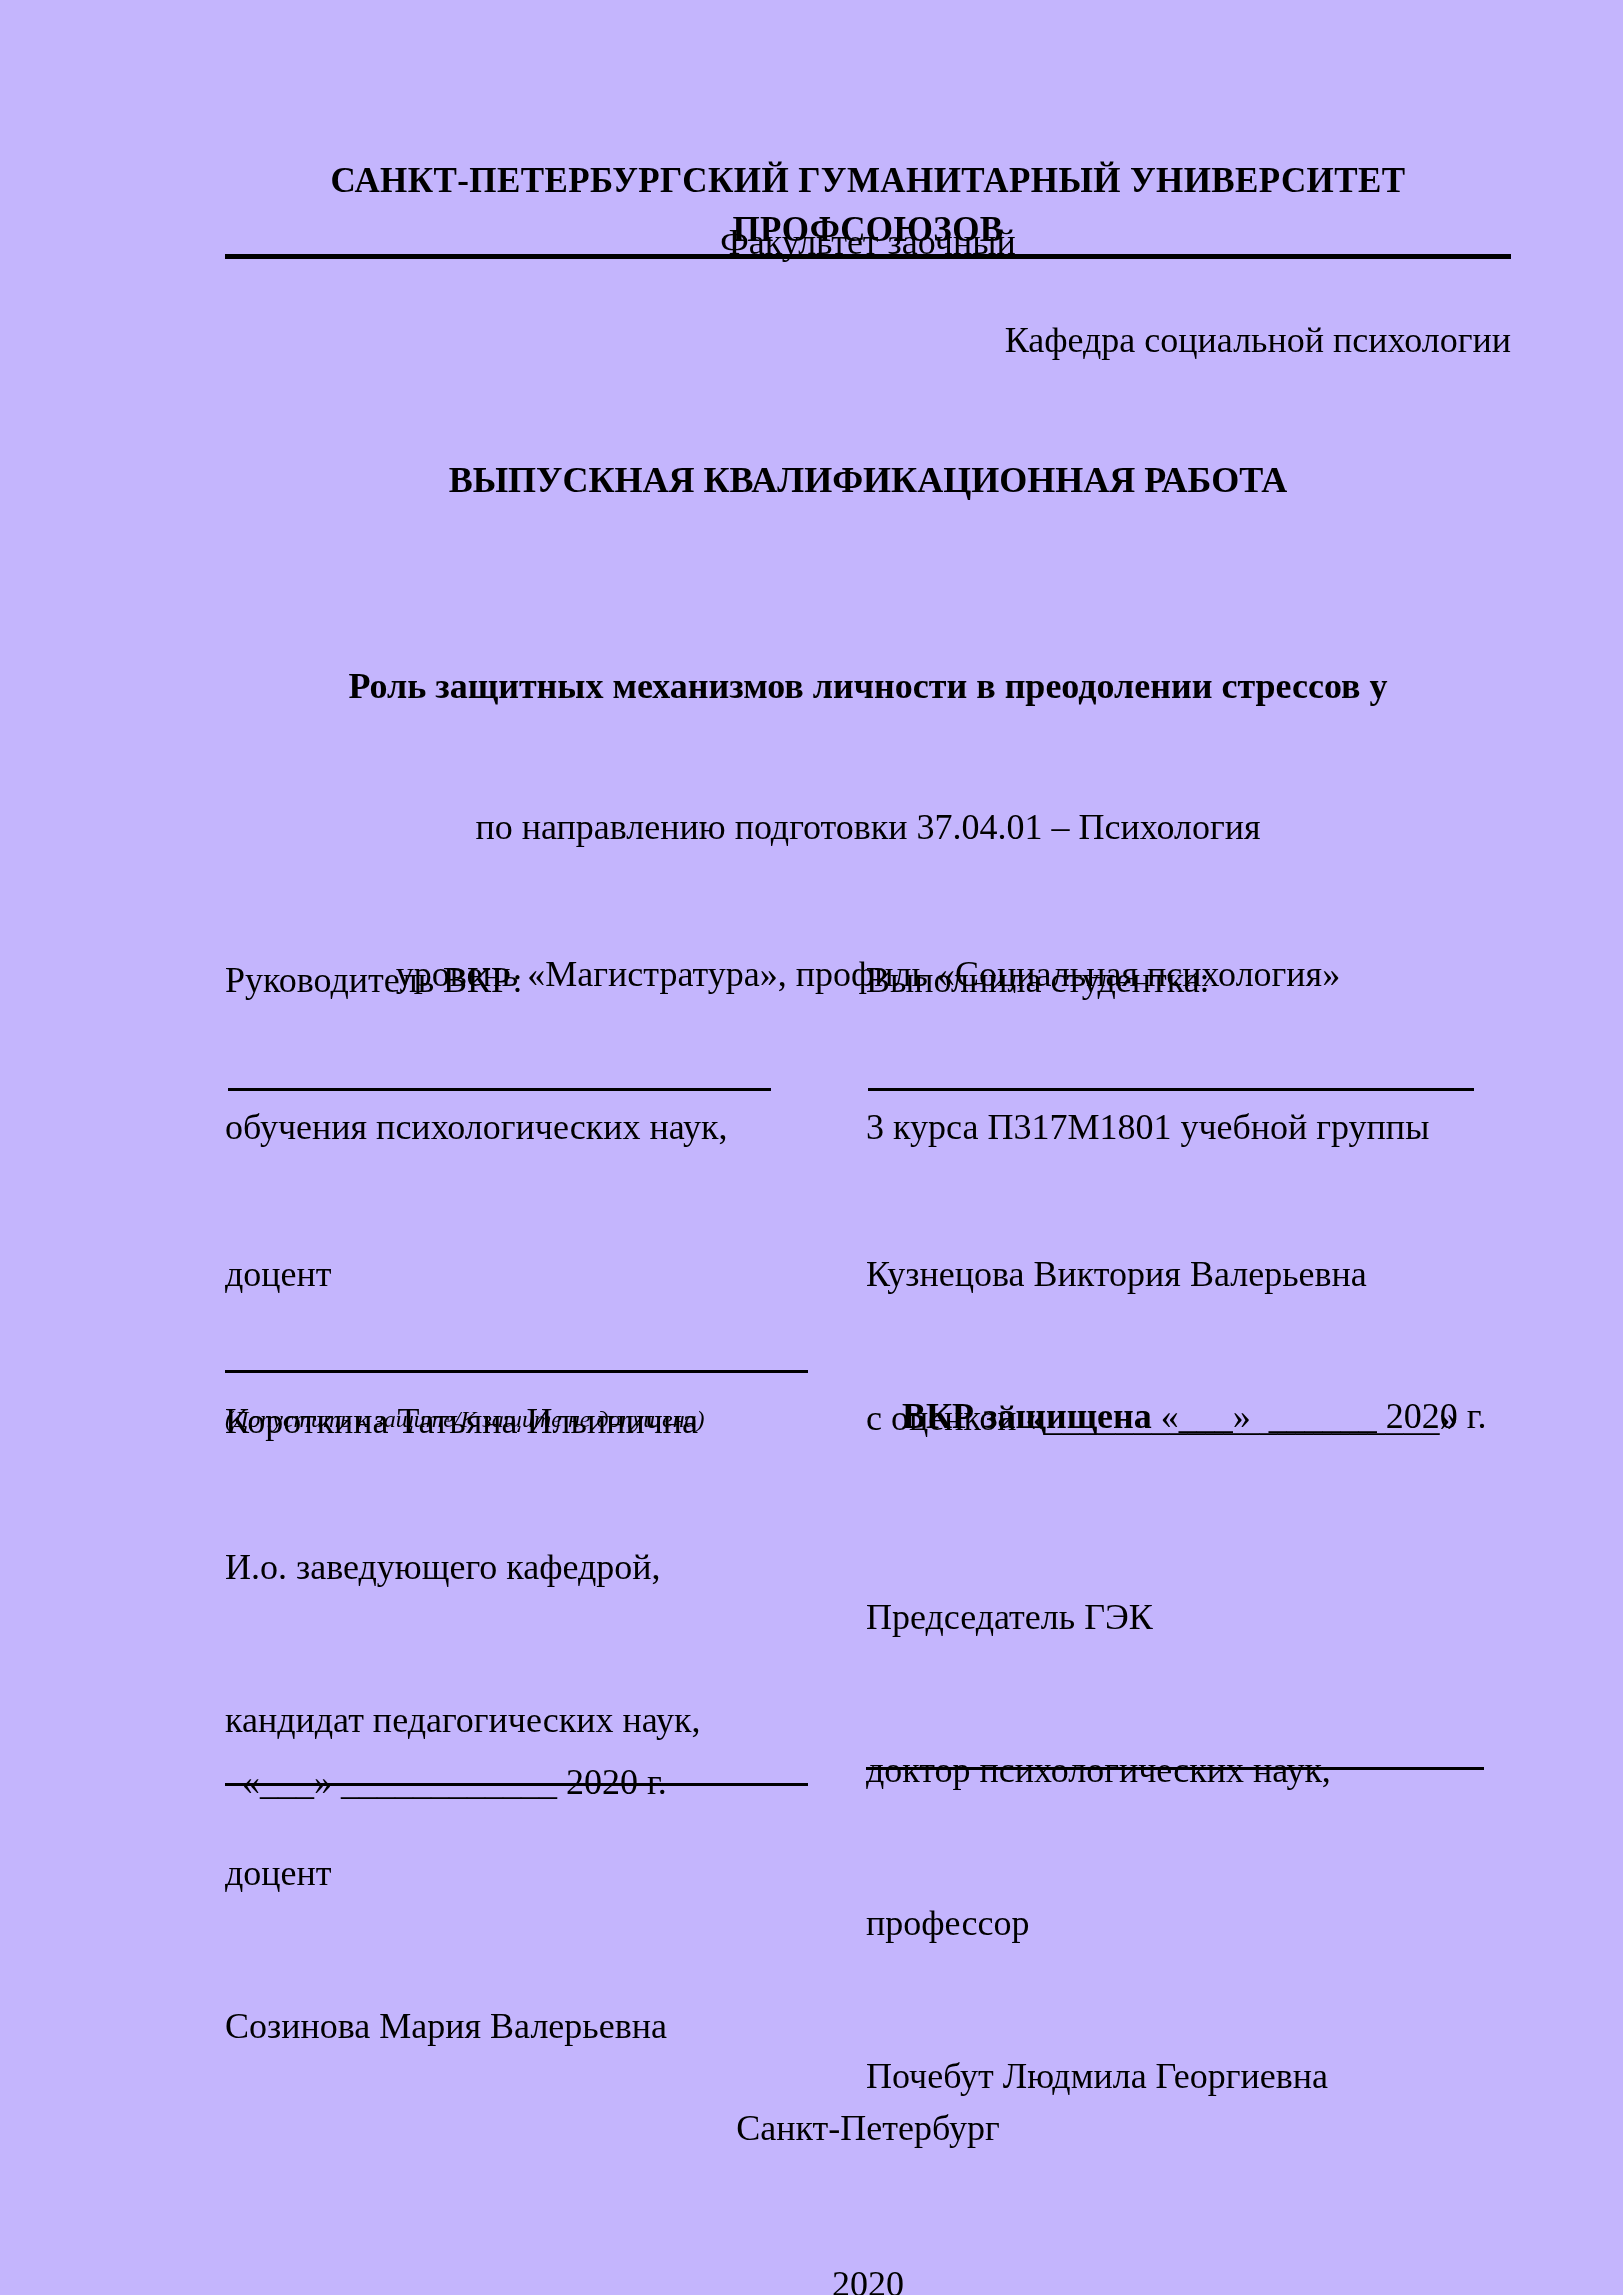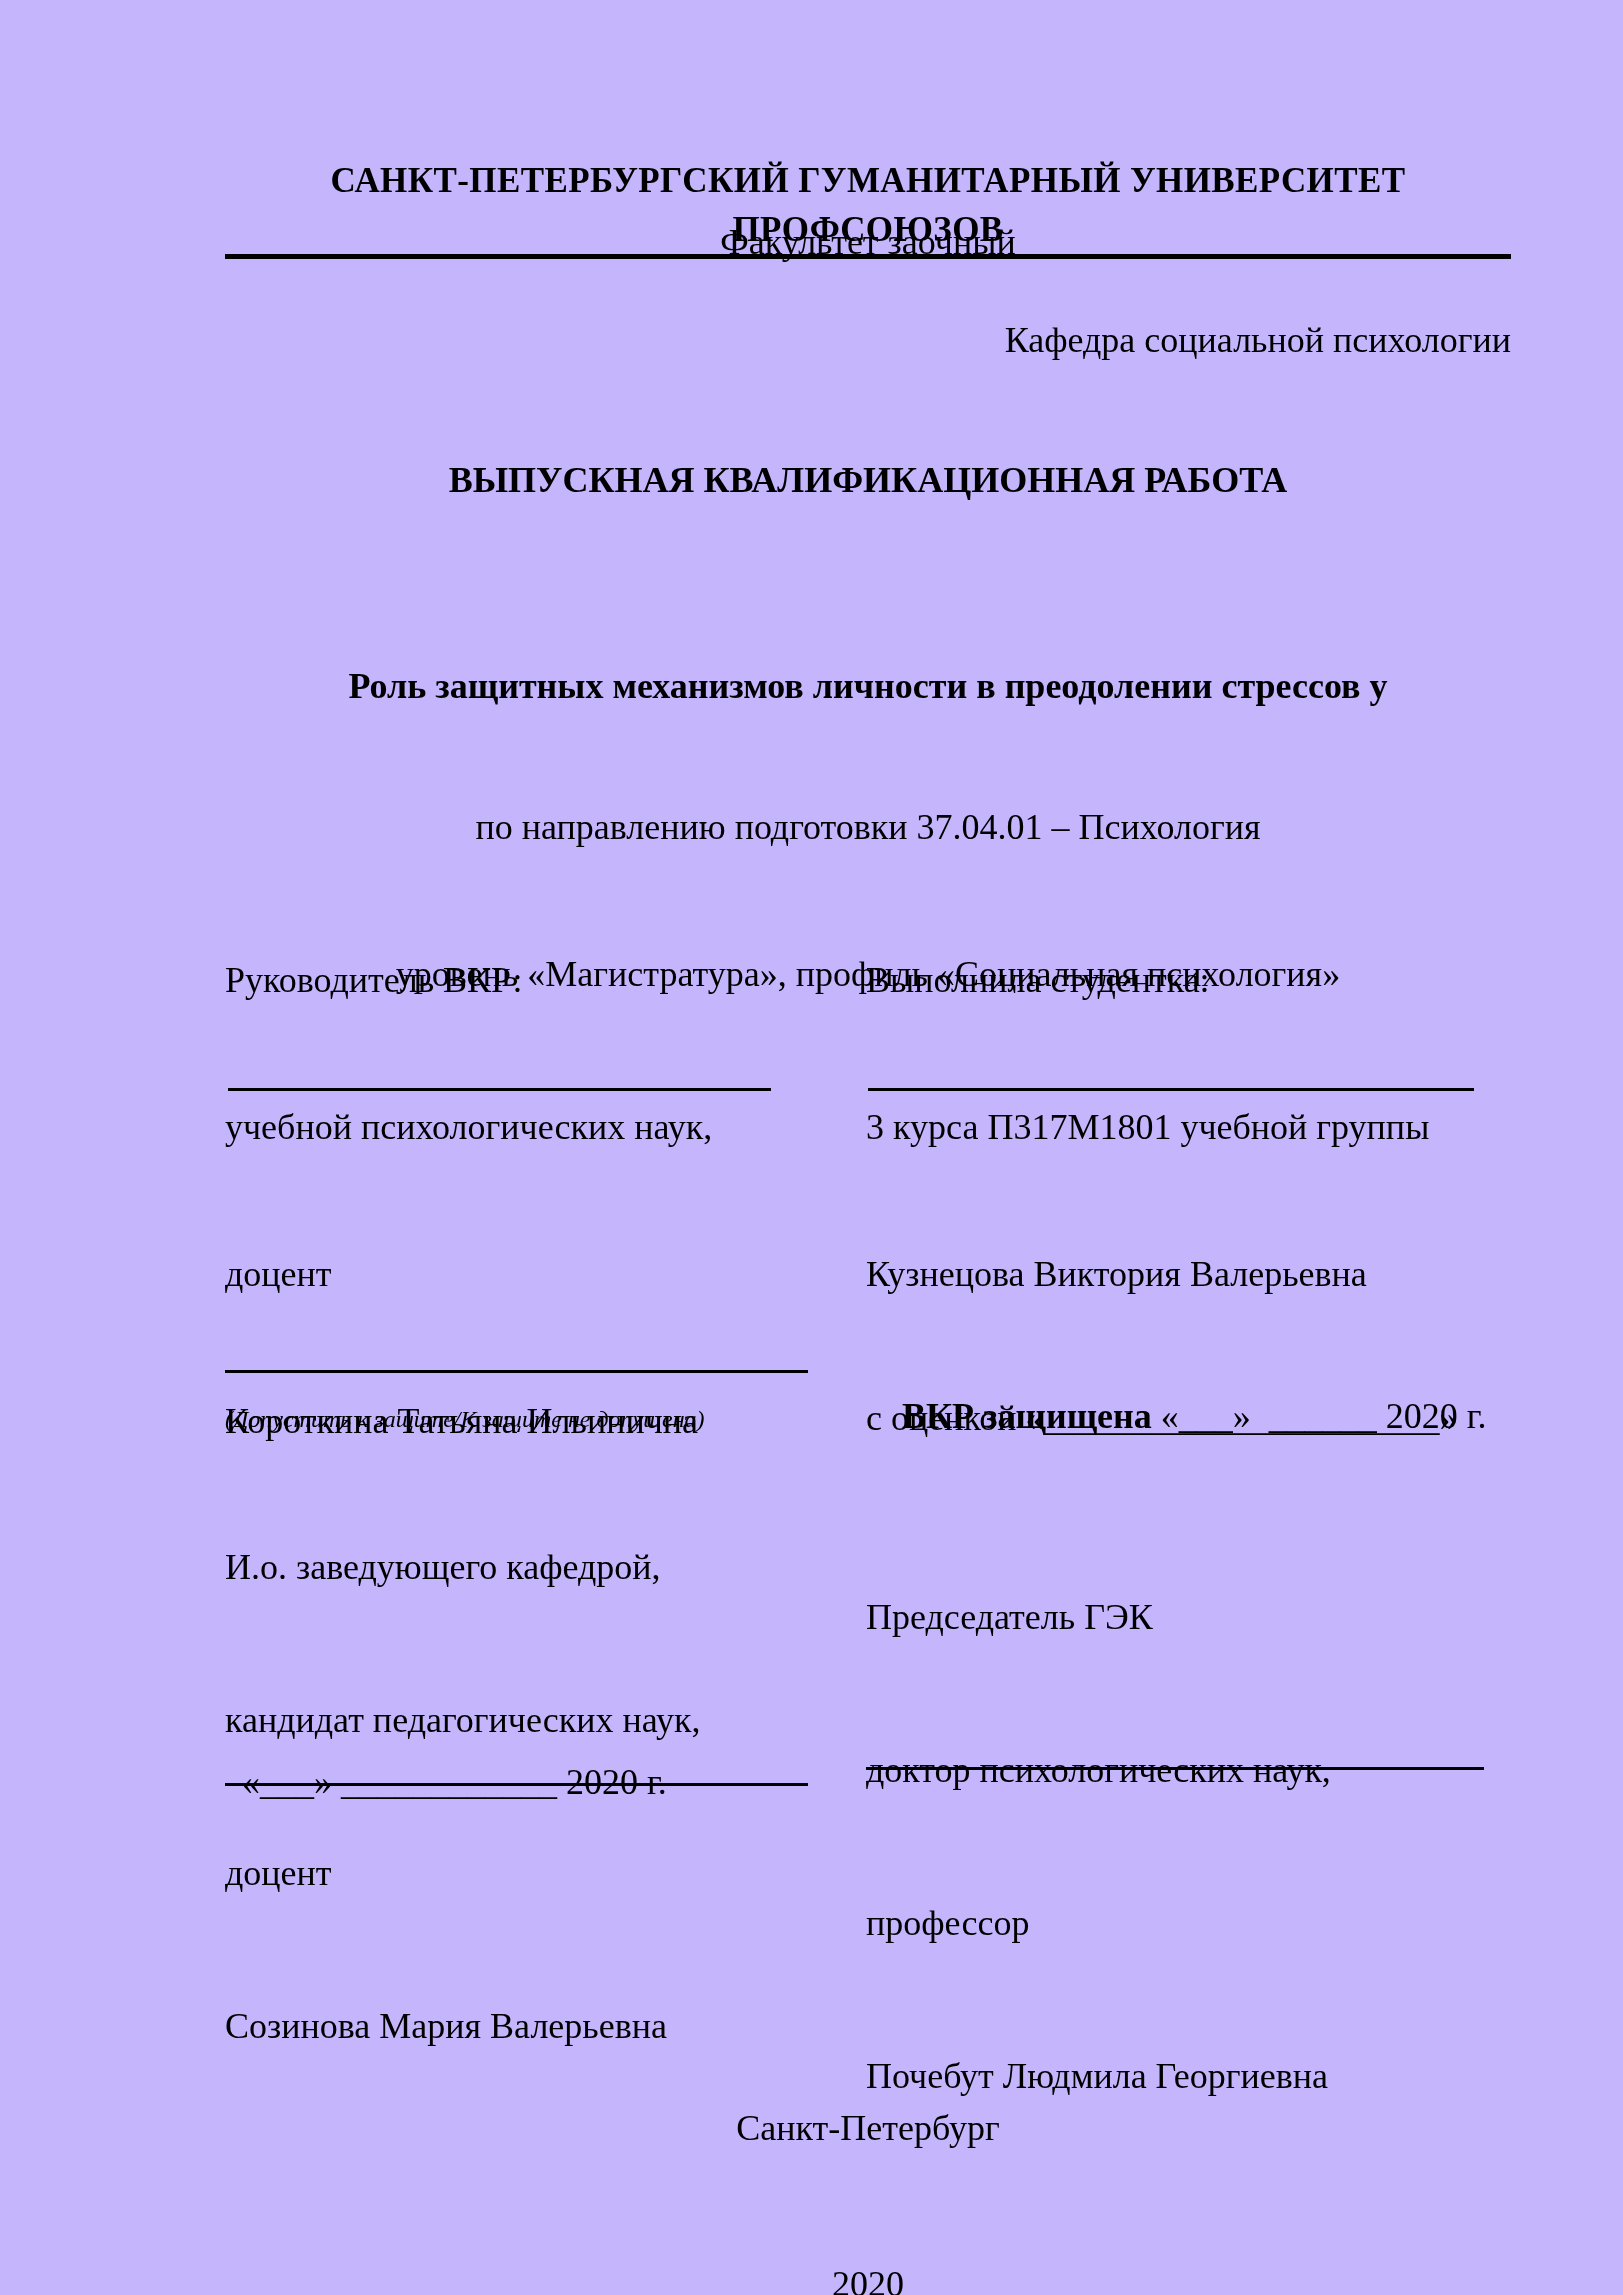--- a/index.html
+++ b/index.html
@@ -75,21 +75,21 @@
     <div>Роль защитных механизмов личности в преодолении стрессов у</div>
   </div>
 
   <div id="program" class="abs content-w center">
     <div>по направлению подготовки 37.04.01 – Психология</div>
     <div>уровень «Магистратура», профиль «Социальная психология»</div>
   </div>
 
   <div id="supervisor-block" class="abs">
     <div>Руководитель ВКР:</div>
-    <div>учебной психологических наук,</div>
+    <div>обучения психологических наук,</div>
     <div>доцент</div>
     <div>Короткина Татьяна Ильинична</div>
   </div>
 
   <div id="student-block" class="abs">
     <div>Выполнила студентка:</div>
     <div>3 курса П317М1801 учебной группы</div>
     <div>Кузнецова Виктория Валерьевна</div>
   </div>
 

